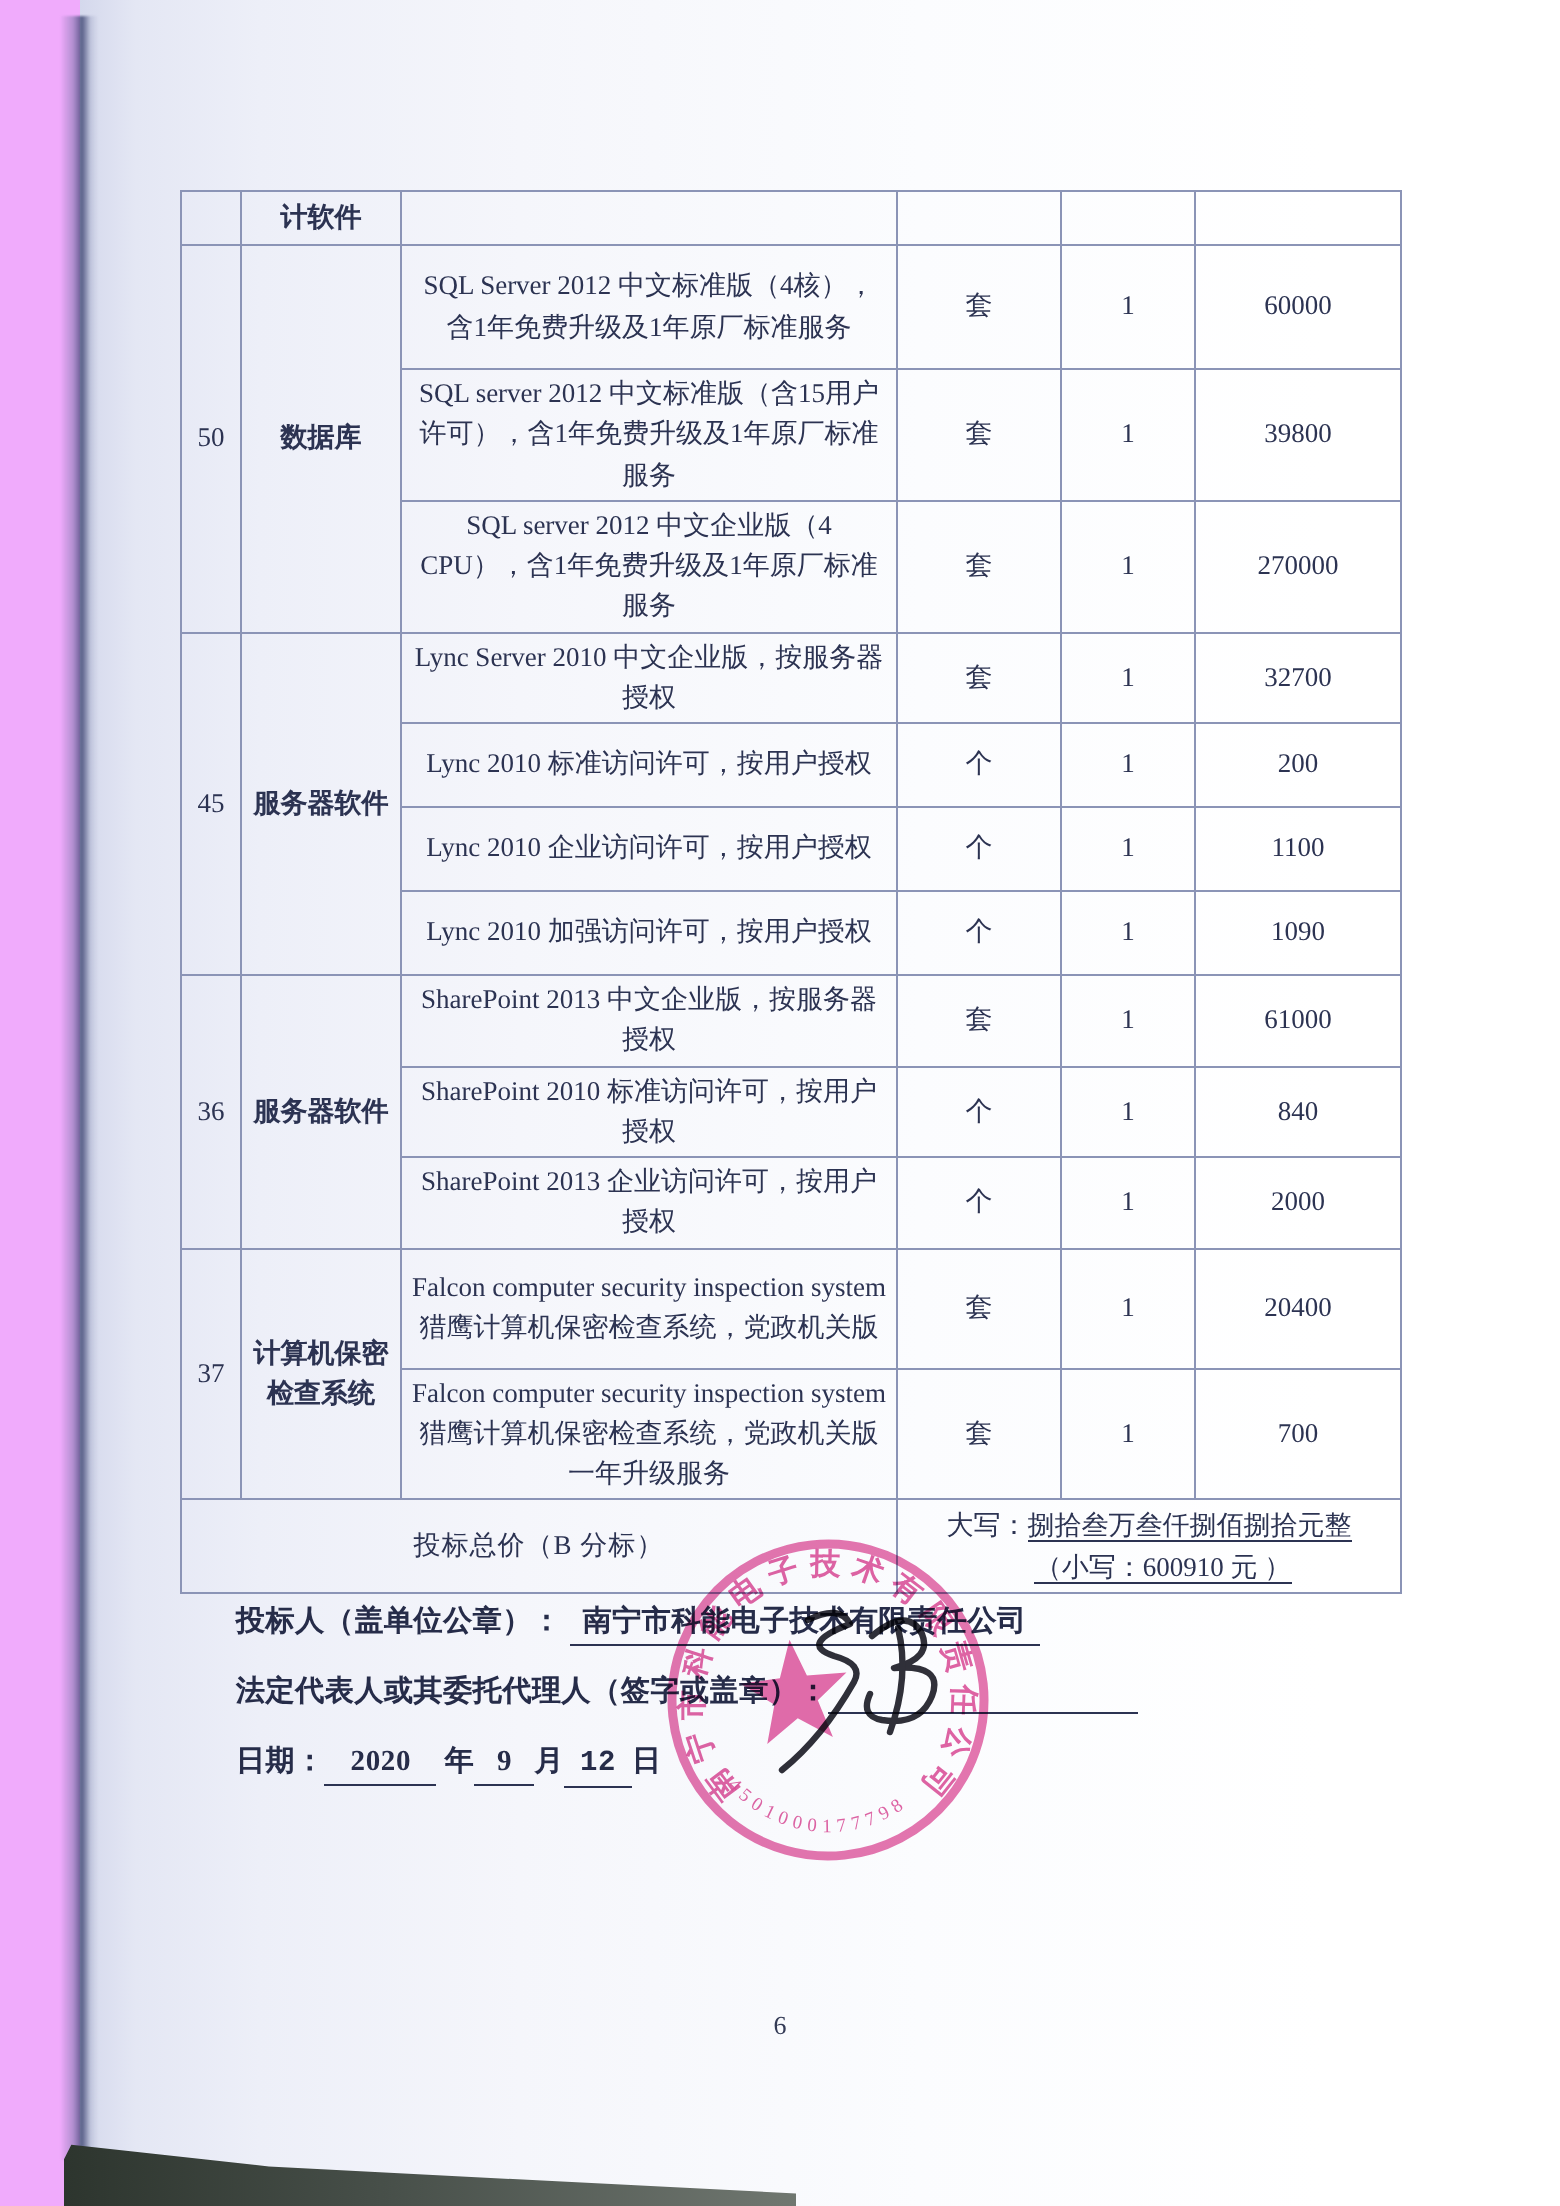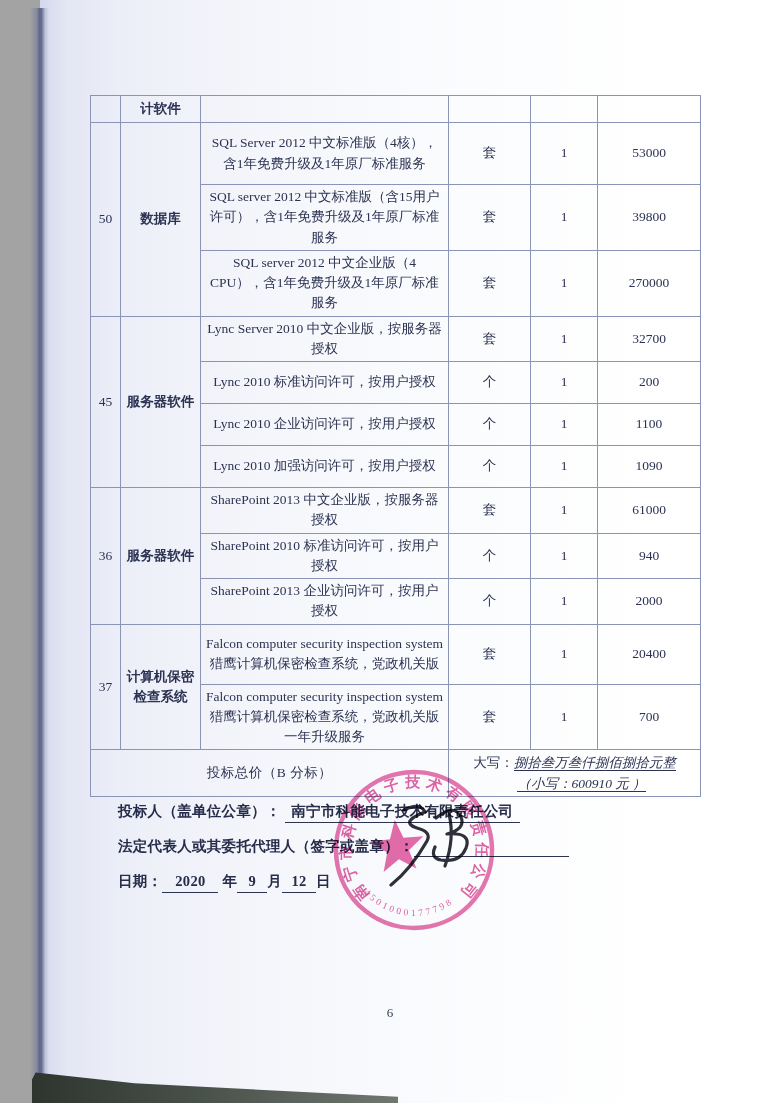--- a/index.html
+++ b/index.html
@@ -1,18 +1,18 @@
 <!DOCTYPE html>
 <html><head>
 <meta charset="utf-8">
 <style>
   * { margin:0; padding:0; box-sizing:border-box; }
   html,body { width:780px; height:1103px; background:#ffffff; overflow:hidden;
     font-family:"Liberation Serif","DejaVu Serif",serif; }
-  .scan { position:relative; width:780px; height:1103px; background:#a3a3a3; overflow:hidden; }
+  .scan { position:relative; width:780px; height:1103px; background:#f0abfc; overflow:hidden; }
 
   
   .page-tint { position:absolute; left:40px; top:0; width:740px; height:1103px;
     background:linear-gradient(90deg,#d4d8ec 0px,#e4e7f4 28px,#edeff8 90px,#f5f6fb 220px,#fbfcfe 420px,#ffffff 620px); }
   
   .fold-line { position:absolute; left:30px; top:8px; width:19px; height:1072px;
     background:linear-gradient(90deg,rgba(82,90,134,0) 0%,rgba(99,107,152,.45) 35%,rgba(56,64,110,.78) 58%,rgba(120,128,168,.25) 80%,rgba(120,128,168,0) 100%);
     filter:blur(.6px); }
   
   .corner-dark { position:absolute; left:32px; top:1058px; width:366px; height:45px;
@@ -28,34 +28,34 @@
   td.desc { padding:2px 6px; }
   tr.r-carry td { height:27px; }
   tr.g34 td { height:62px; }
   tr.g35 td { height:42px; }
   tr.g36 td { height:40px; }
   tr.g37 td { height:60px; }
   tr.r-total td { height:46px; }
   td.total-label { font-size:14.5px; letter-spacing:.5px; }
   td.total-amount { text-align:left; padding:3px 8px; font-size:14px; }
   td.total-amount .ln { display:block; line-height:21px; }
-  .u { border-bottom:1.3px solid #2c3352;font-style:italic; }
+  .u { border-bottom:1.3px solid #2c3352; }
   td.total-amount .ln2 { padding-left:14px; }
 
   
   .sig { position:absolute; left:118px; top:800px; font-size:14.5px; font-weight:600;
     color:#262c49; letter-spacing:.3px; }
   .sig-row { height:35px; line-height:22px; white-space:nowrap; }
   .uline { display:inline-block; border-bottom:1.5px solid #2c3352; text-align:center;
     font-weight:600; }
   .co-name { min-width:235px; margin-left:4px; }
   .sig-space { min-width:155px; height:20px; vertical-align:bottom; }
   .d-year { min-width:56px; }
   .d-month { min-width:30px; }
-  .d-day { min-width:34px; }
+  .d-day { min-width:34px;font-family:Liberation Mono, monospace; }
   .sig-row .gap { display:inline-block; width:4px; }
 
   
   .stamp { position:absolute; left:328px; top:764px; width:172px; height:172px;
     mix-blend-mode:multiply; transform:rotate(-6deg); }
   
   .handsig { position:absolute; left:352px; top:794px; width:140px; height:100px;
     mix-blend-mode:multiply; }
 
   .page-num { position:absolute; left:0; top:1005px; width:780px; text-align:center;
@@ -86,21 +86,21 @@
           <td class="unit"></td>
           <td class="qty"></td>
           <td class="price"></td>
         </tr>
         <tr class="g34">
           <td class="num" rowspan="3">50</td>
           <td class="cat" rowspan="3">数据库</td>
           <td class="desc">SQL Server 2012 中文标准版（4核），含1年免费升级及1年原厂标准服务</td>
           <td class="unit">套</td>
           <td class="qty">1</td>
-          <td class="price">53000</td>
+          <td class="price">60000</td>
         </tr>
         <tr class="g34">
           <td class="desc">SQL server 2012 中文标准版（含15用户许可），含1年免费升级及1年原厂标准服务</td>
           <td class="unit">套</td>
           <td class="qty">1</td>
           <td class="price">39800</td>
         </tr>
         <tr class="g34">
           <td class="desc">SQL server 2012 中文企业版（4 CPU），含1年免费升级及1年原厂标准服务</td>
           <td class="unit">套</td>
@@ -138,21 +138,21 @@
           <td class="cat" rowspan="3">服务器软件</td>
           <td class="desc">SharePoint 2013 中文企业版，按服务器授权</td>
           <td class="unit">套</td>
           <td class="qty">1</td>
           <td class="price">61000</td>
         </tr>
         <tr class="g36">
           <td class="desc">SharePoint 2010 标准访问许可，按用户授权</td>
           <td class="unit">个</td>
           <td class="qty">1</td>
-          <td class="price">940</td>
+          <td class="price">840</td>
         </tr>
         <tr class="g36">
           <td class="desc">SharePoint 2013 企业访问许可，按用户授权</td>
           <td class="unit">个</td>
           <td class="qty">1</td>
           <td class="price">2000</td>
         </tr>
         <tr class="g37">
           <td class="num" rowspan="2">37</td>
           <td class="cat" rowspan="2">计算机保密检查系统</td>

